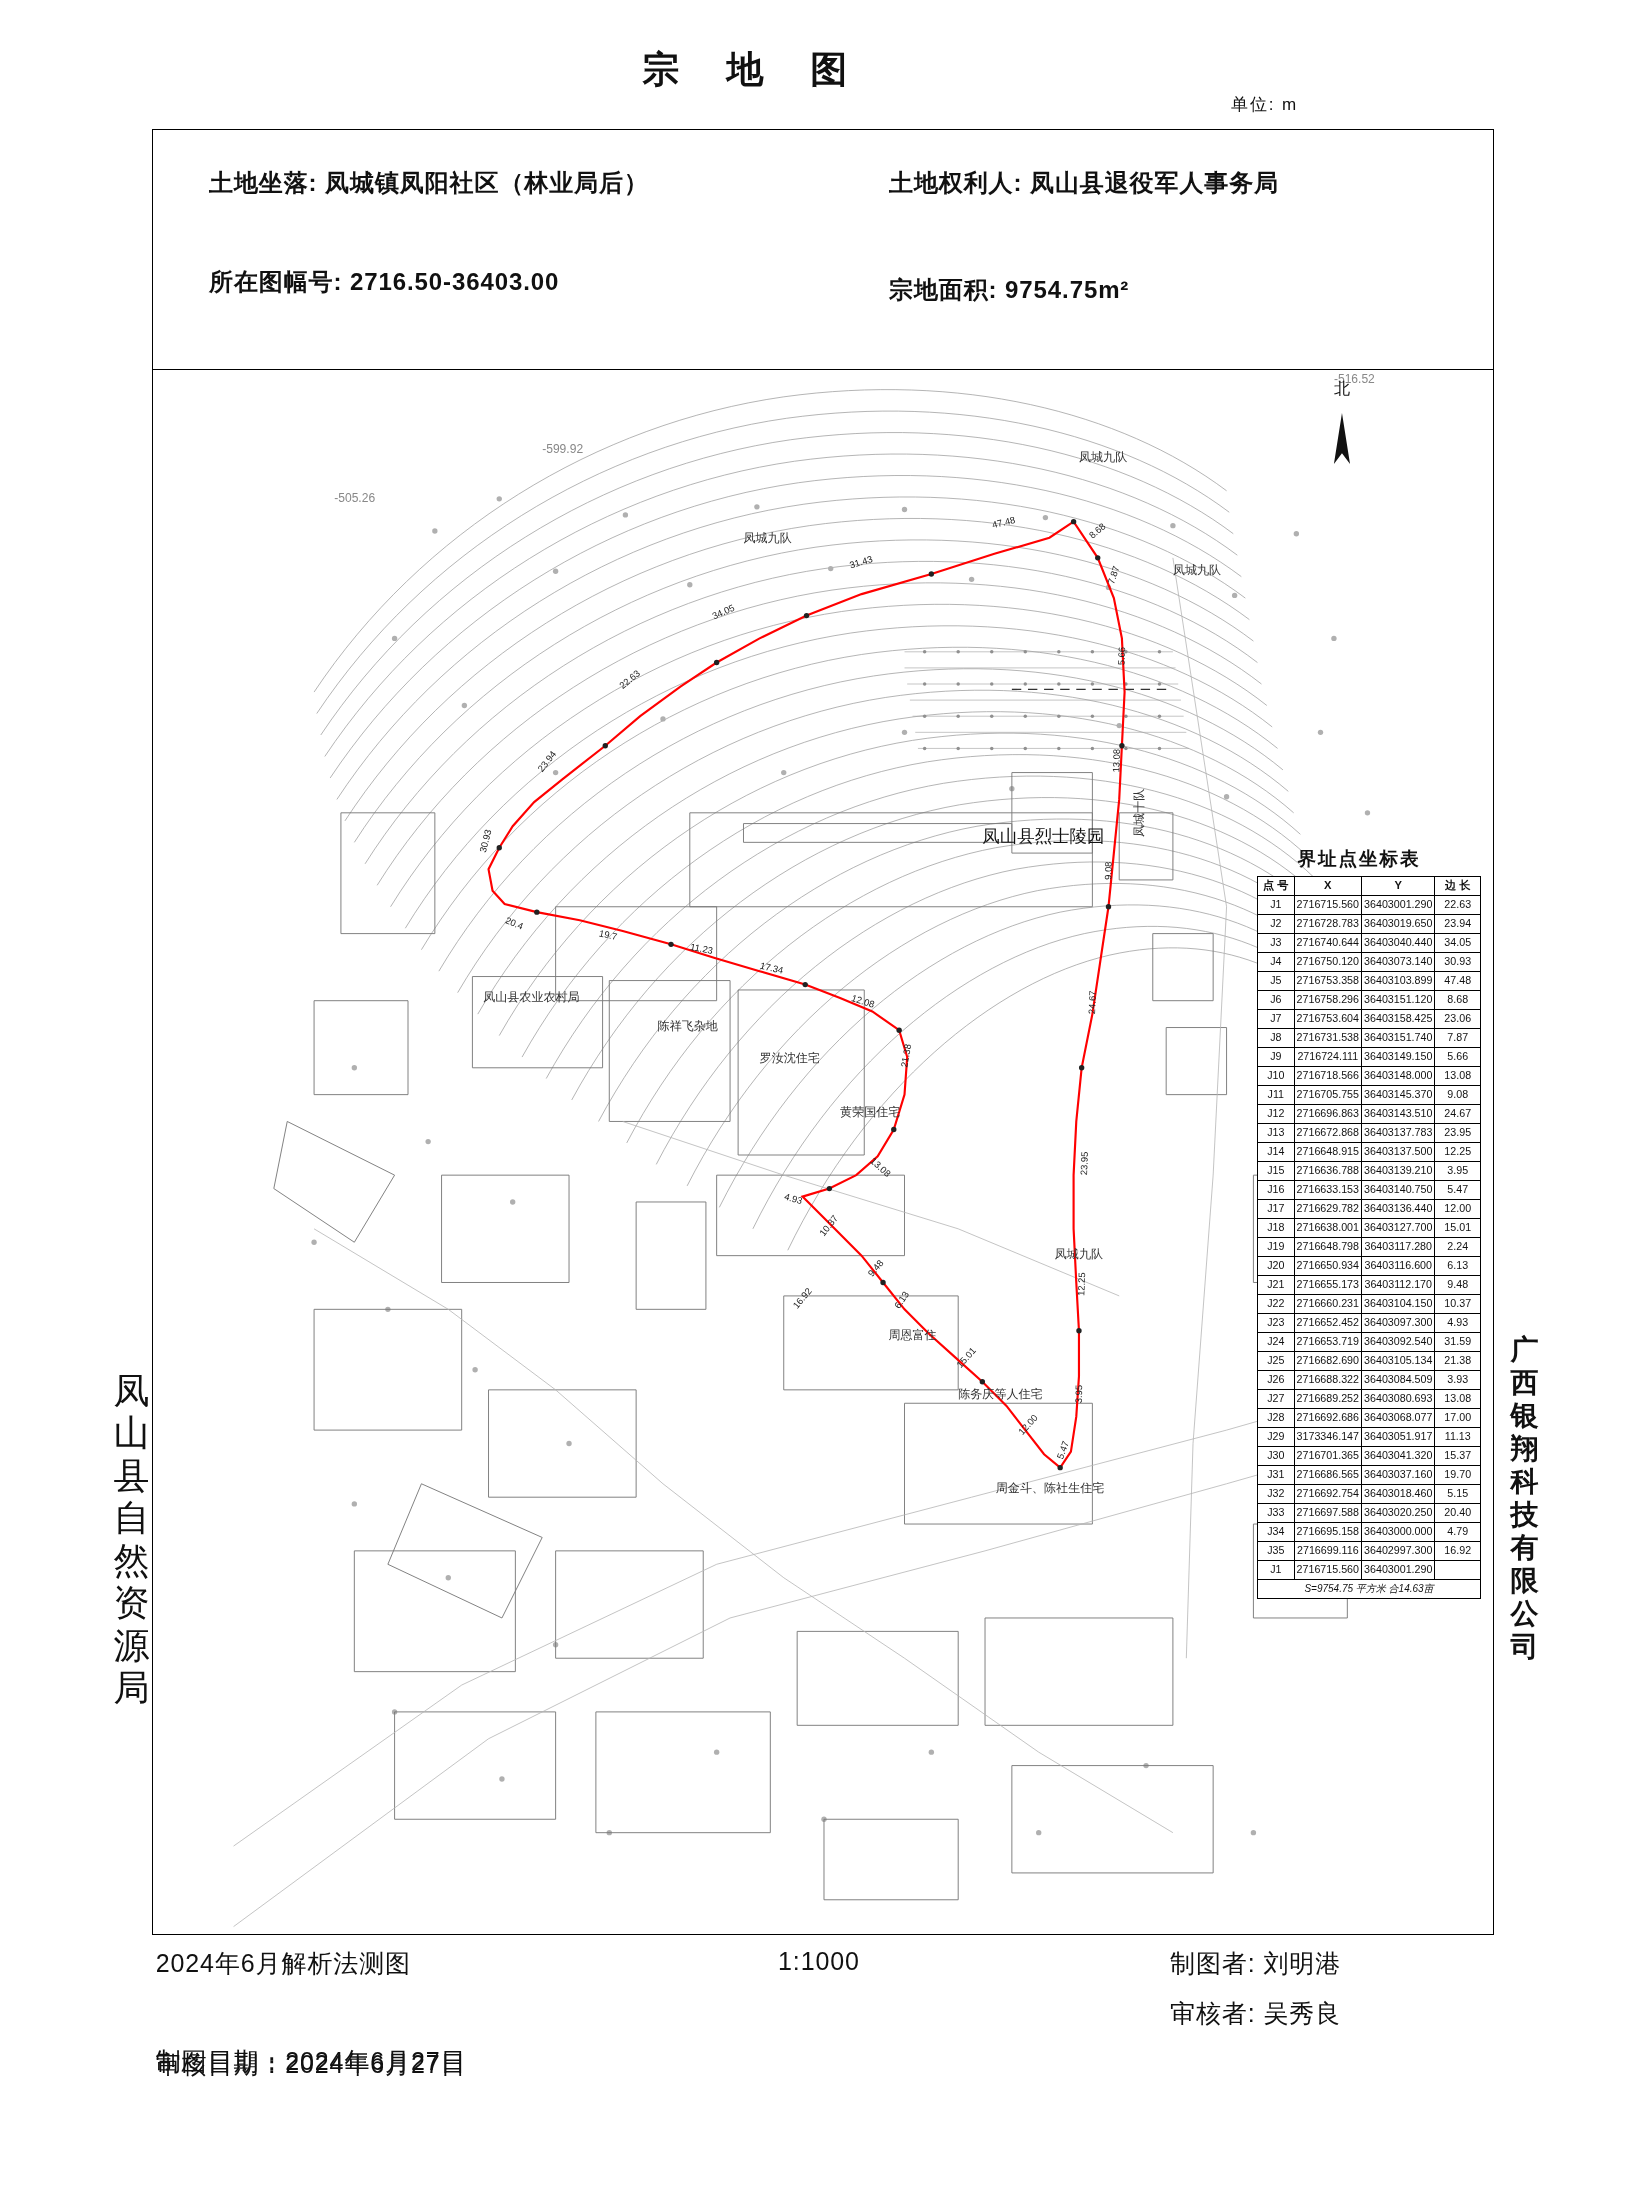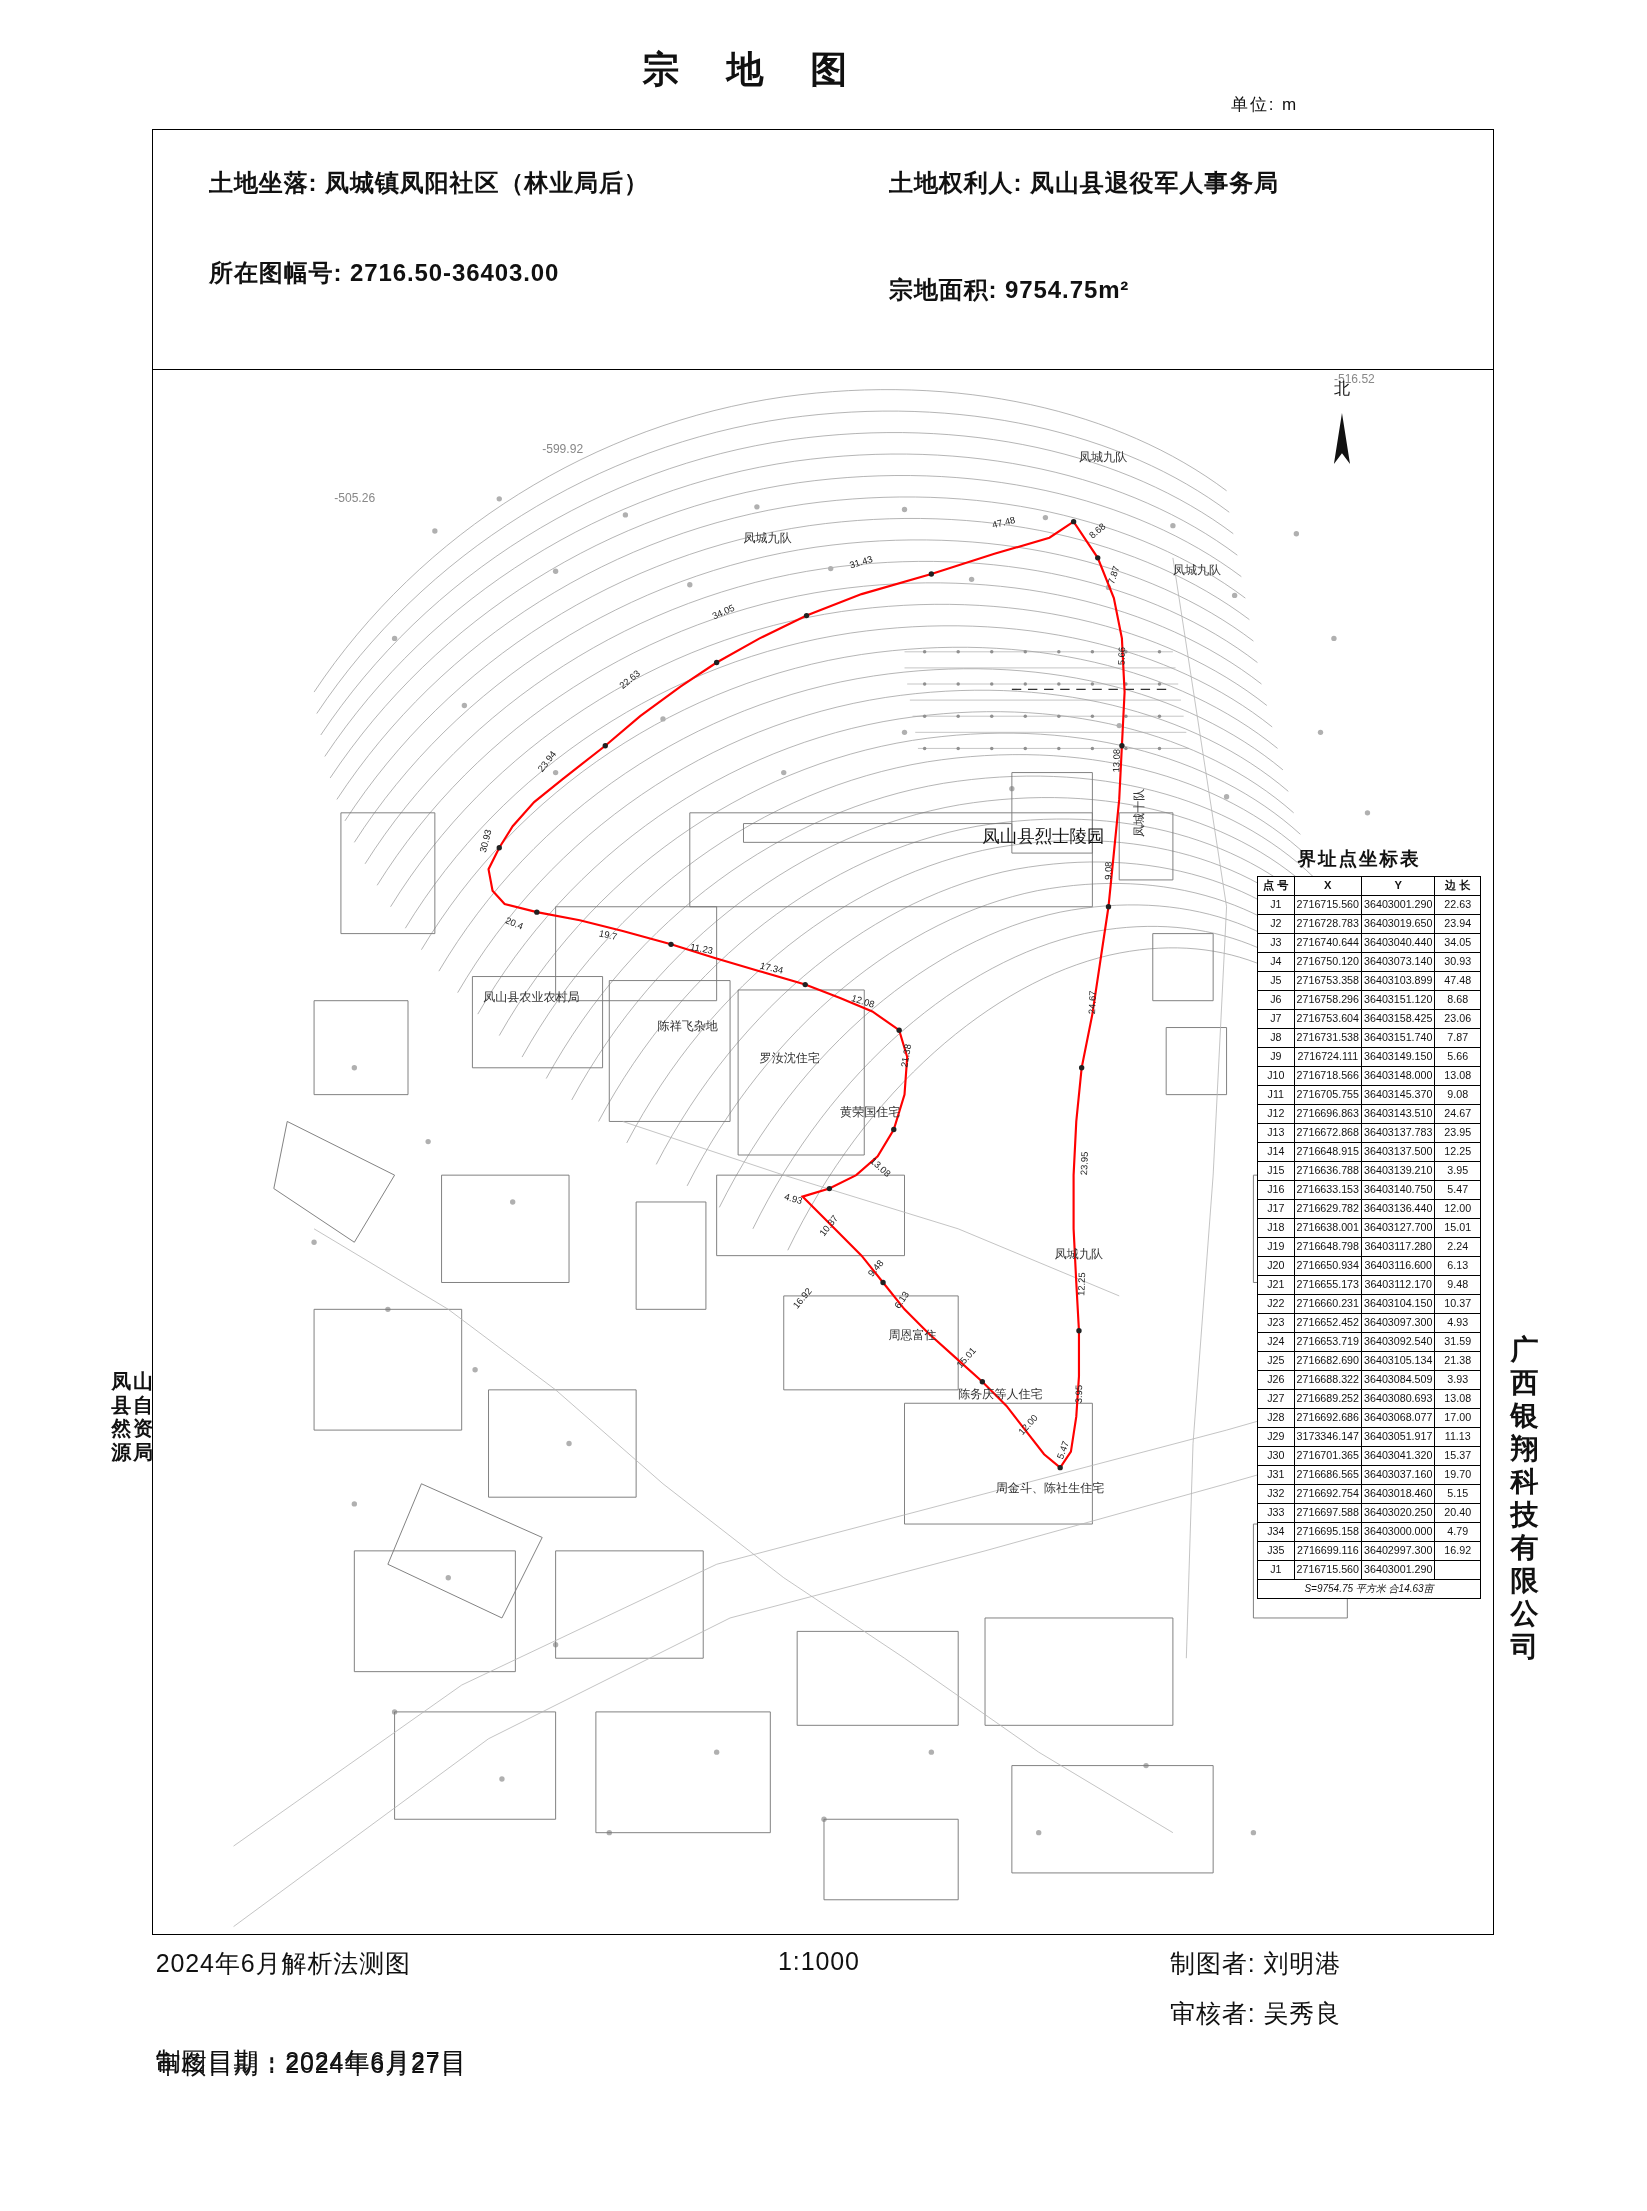--- a/index.html
+++ b/index.html
@@ -21,34 +21,34 @@
   }
 
   
   .header-box{
     position:absolute;left:152px;top:129px;width:1342px;height:241px;
     border:0.9px solid #000;box-sizing:border-box;
   }
   .hdr-cell{position:absolute;font-size:24px;font-weight:600;letter-spacing:0.9px;white-space:nowrap;}
   .hdr-loc{left:56px;top:37px;}
   .hdr-owner{left:736px;top:37px;}
-  .hdr-sheet{left:56px;top:127px;}
+  .hdr-sheet{left:56px;top:136px;}
   .hdr-area{left:736px;top:144px;}
 
   
   .map-frame{
     position:absolute;left:152px;top:369px;width:1342px;height:1566px;
     border:0.9px solid #000;box-sizing:border-box;overflow:hidden;background:#fff;
   }
   .map-svg{position:absolute;left:0;top:0;}
 
   
   .side-left{
     position:absolute;left:110px;top:1370px;width:45px;
-    font-size:20px;font-weight:700;line-height:1.18;text-align:right;
+    font-size:36px;font-weight:400;line-height:1.18;text-align:center;
     letter-spacing:1.9px;
   }
   .side-right{
     position:absolute;left:1503px;top:1333px;width:45px;
     font-size:28px;font-weight:600;line-height:1.18;text-align:center;
     letter-spacing:1.9px;
   }
 
   
   .coord-wrap{

